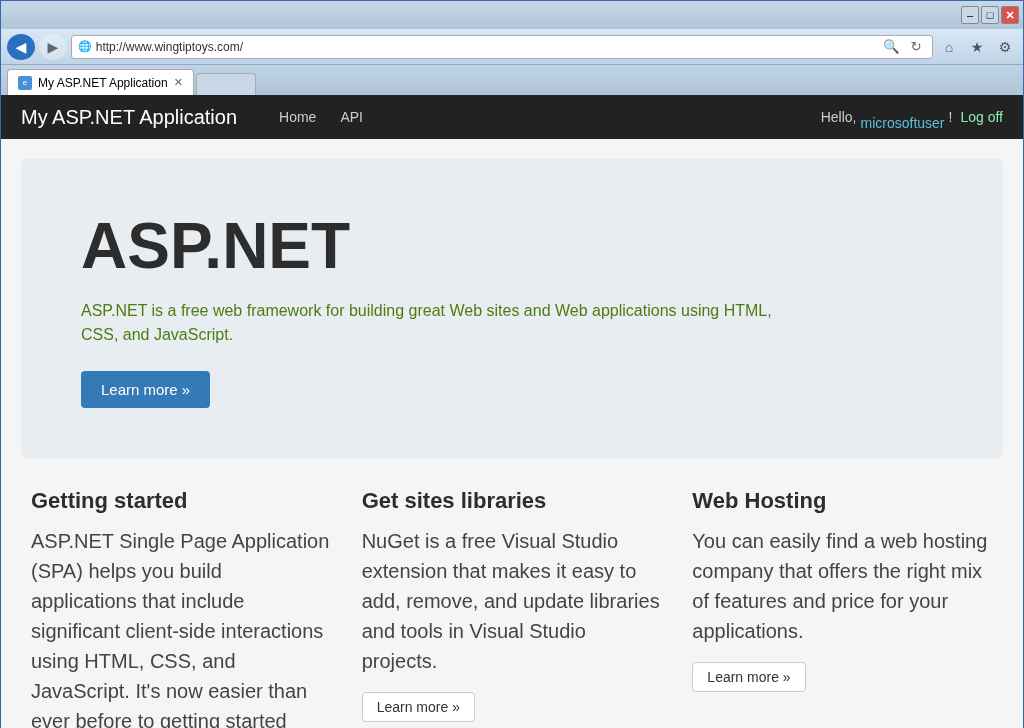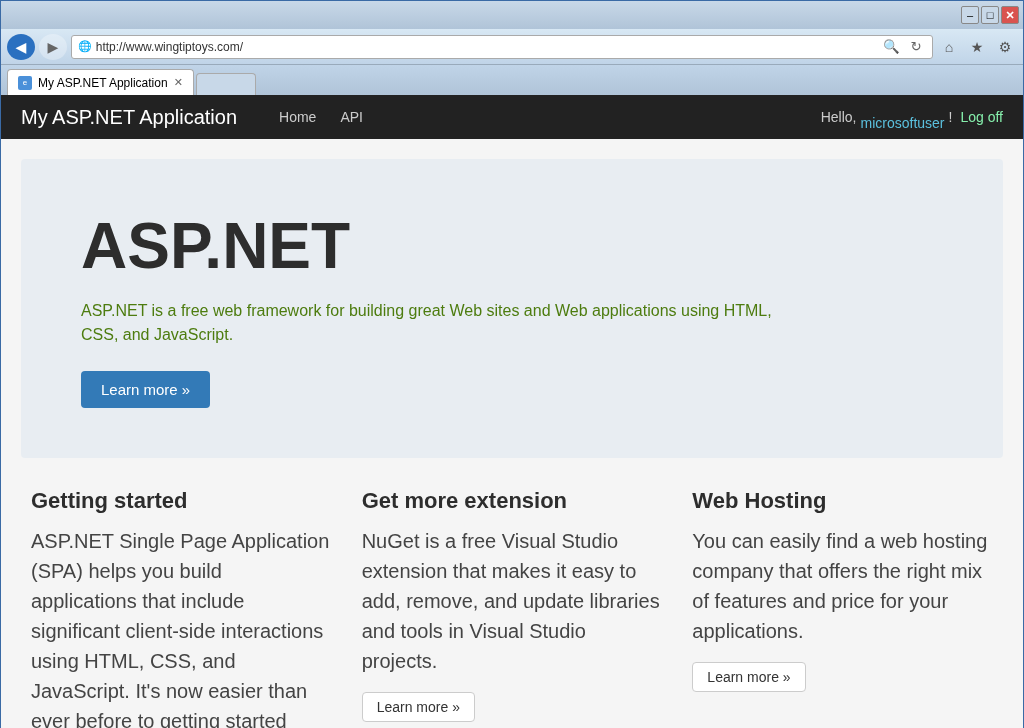--- a/index.html
+++ b/index.html
@@ -286,21 +286,21 @@
 
       <div class="cards">
 
         <div class="card">
           <div class="card-title">Getting started</div>
           <div class="card-desc">ASP.NET Single Page Application (SPA) helps you build applications that include significant client-side interactions using HTML, CSS, and JavaScript. It's now easier than ever before to getting started writing highly interactive web applications.</div>
           <button class="btn-default">Learn more »</button>
         </div>
 
         <div class="card">
-          <div class="card-title">Get more extension</div>
+          <div class="card-title">Get sites libraries</div>
           <div class="card-desc">NuGet is a free Visual Studio extension that makes it easy to add, remove, and update libraries and tools in Visual Studio projects.</div>
           <button class="btn-default">Learn more »</button>
         </div>
 
         <div class="card">
           <div class="card-title">Web Hosting</div>
           <div class="card-desc">You can easily find a web hosting company that offers the right mix of features and price for your applications.</div>
           <button class="btn-default">Learn more »</button>
         </div>
 

